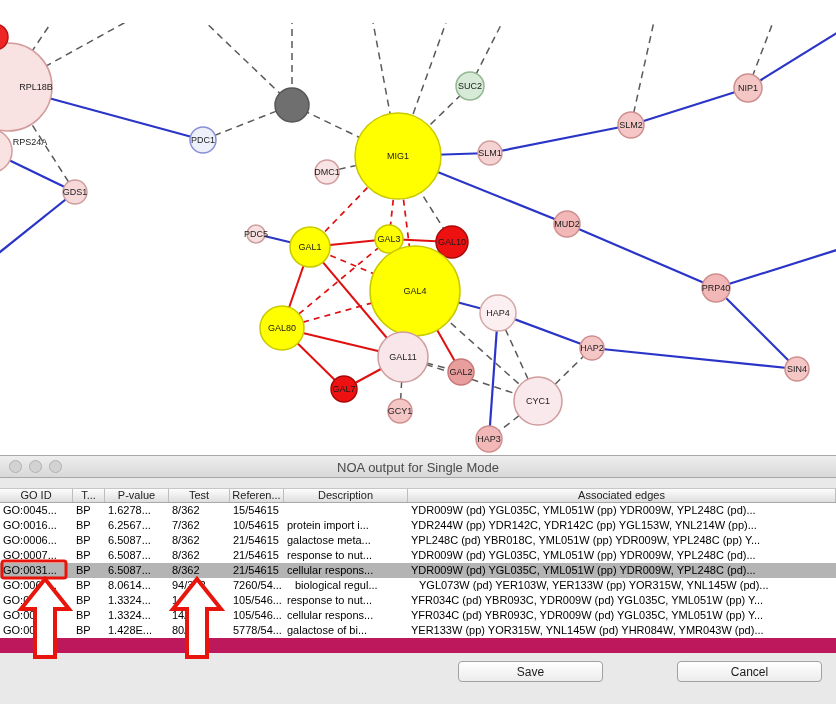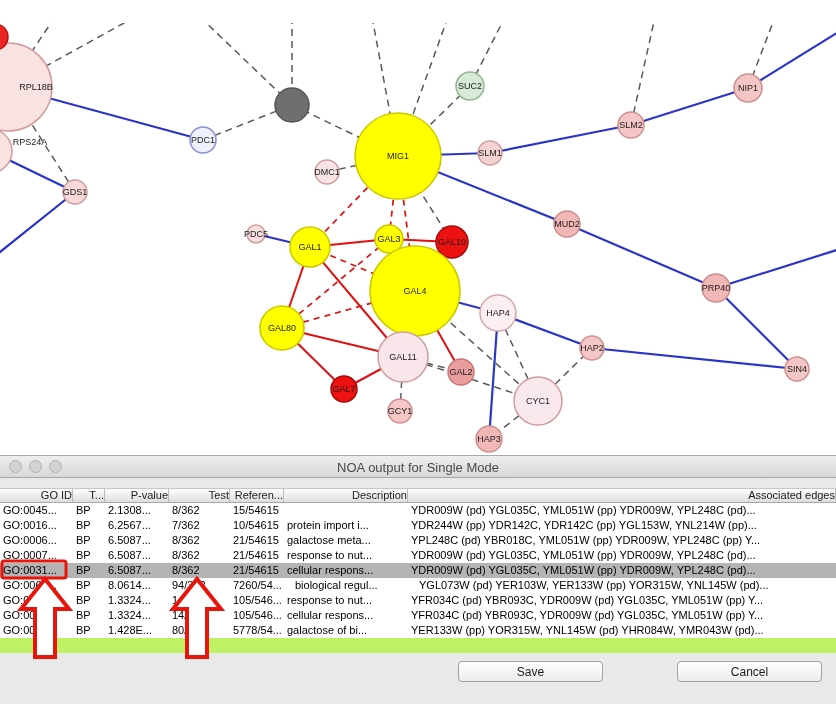--- a/index.html
+++ b/index.html
@@ -18,22 +18,22 @@
   .light.gray{background:#d2d2d2;border:1px solid #b2b2b2;}
   .canvas{position:absolute;top:23px;left:0;width:836px;height:432px;background:#fff;overflow:hidden;}
   #net-svg{width:836px;height:432px;display:block;}
 
   
   .window-bottom{position:absolute;left:0;top:455px;width:836px;height:249px;background:#e9e9e9;}
   .titlebar2{position:relative;height:23px;background:linear-gradient(#eeeeee,#d8d8d8);border-top:1px solid #a8a8a8;border-bottom:1px solid #a8a8a8;}
   .titlebar2 .title{position:absolute;left:0;right:0;top:4px;text-align:center;font-size:13px;color:#4a4a4a;}
   .table{position:absolute;top:33px;left:0;width:836px;}
   .thead{display:flex;height:15px;background:linear-gradient(#fdfdfd,#dedede);border-top:1px solid #c6c6c6;border-bottom:1px solid #a9a9a9;}
-  .th{font-size:11px;line-height:13px;text-align:right;color:#222;border-right:1px solid #bdbdbd;overflow:hidden;white-space:nowrap;flex:0 0 auto;}
-  .tbody{background:#bef264;height:150px;overflow:hidden;}
+  .th{font-size:11px;line-height:13px;text-align:center;color:#222;border-right:1px solid #bdbdbd;overflow:hidden;white-space:nowrap;flex:0 0 auto;}
+  .tbody{background:#be185d;height:150px;overflow:hidden;}
   .tr{display:flex;height:15px;background:#fff;}
   .tr.selected{background:#b4b4b4;}
   .td{font-size:11px;line-height:15px;padding:0 3px;white-space:nowrap;overflow:hidden;color:#000;flex:0 0 auto;}
   .buttonbar{position:absolute;top:198px;left:0;width:836px;height:45px;}
   .btn{position:absolute;top:8px;height:21px;border-radius:4px;border:1px solid #a2a2a2;background:linear-gradient(#ffffff,#ececec);font-size:12px;color:#1c1c1c;text-align:center;font-family:inherit;cursor:default;}
   #save-btn{left:458px;width:145px;}
   #cancel-btn{left:677px;width:145px;}
 
   
   #ann-svg{position:absolute;left:0;top:0;width:836px;height:704px;pointer-events:none;z-index:50;}
@@ -176,21 +176,21 @@
         <div class="th" style="width: 64px;">P-value</div>
         <div class="th" style="width: 61px;">Test</div>
         <div class="th" style="width: 54px;">Referen...</div>
         <div class="th" style="width: 124px;">Description</div>
         <div class="th" style="width: 428px;">Associated edges</div>
       </div>
     <div class="tbody" id="tbody">
         <div class="tr">
           <div class="td" style="width: 73px;">GO:0045...</div>
           <div class="td" style="width: 32px;">BP</div>
-          <div class="td" style="width: 64px;">2.1308...</div>
+          <div class="td" style="width: 64px;">1.6278...</div>
           <div class="td" style="width: 61px;">8/362</div>
           <div class="td" style="width: 54px;">15/54615</div>
           <div class="td" style="width: 124px; margin-top: 24px;">carbon cataboli...</div>
           <div class="td" style="width: 428px;">YDR009W (pd) YGL035C, YML051W (pp) YDR009W, YPL248C (pd)...</div>
         </div>
         <div class="tr">
           <div class="td" style="width: 73px;">GO:0016...</div>
           <div class="td" style="width: 32px;">BP</div>
           <div class="td" style="width: 64px;">6.2567...</div>
           <div class="td" style="width: 61px;">7/362</div>

